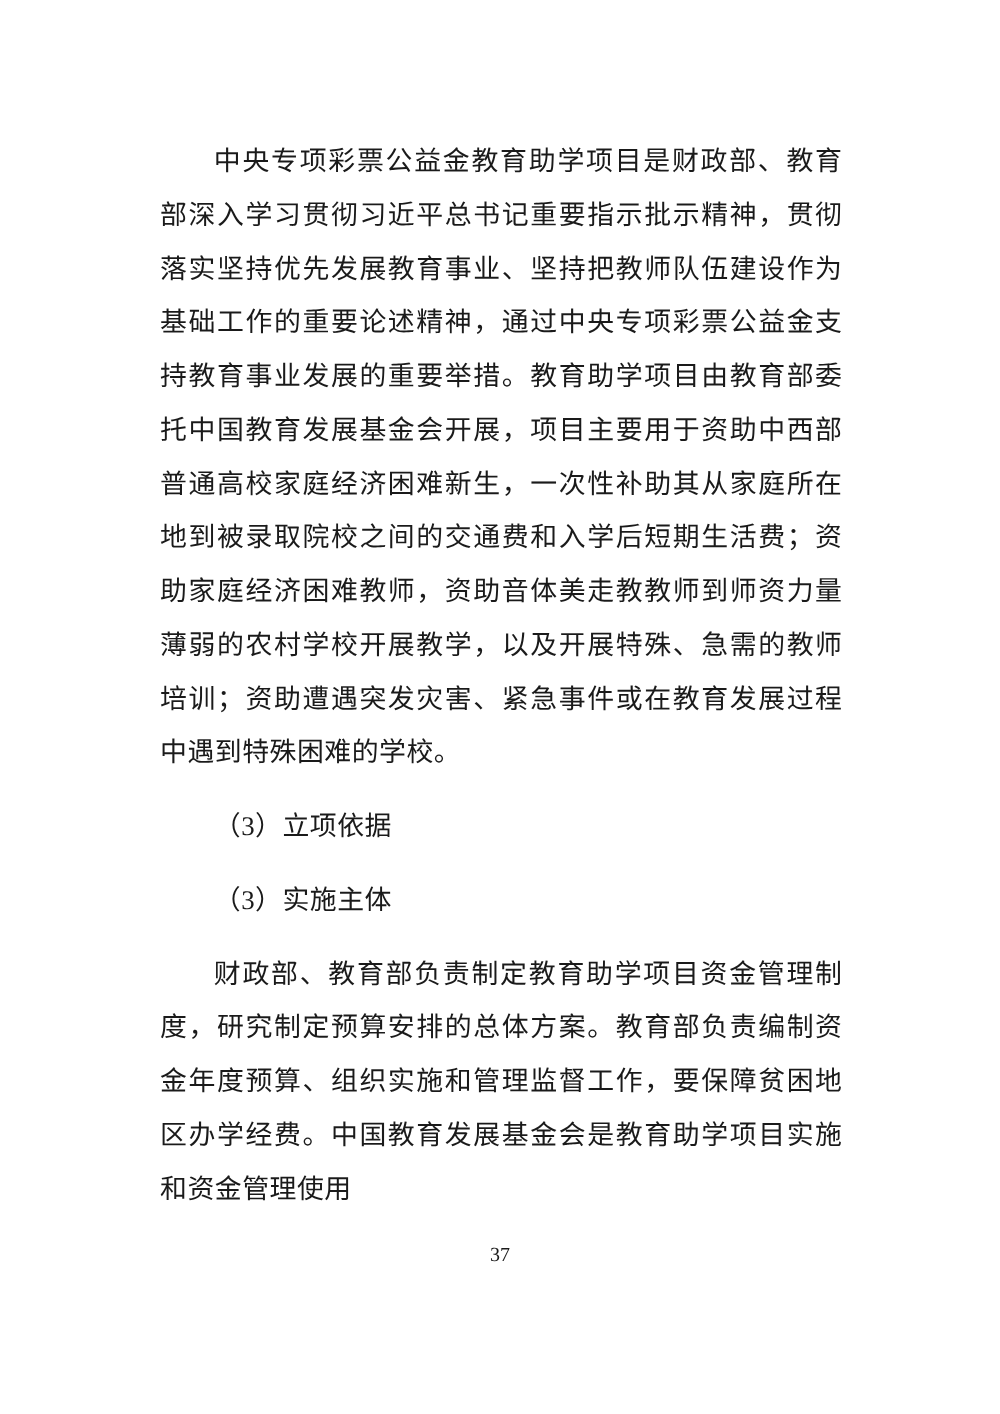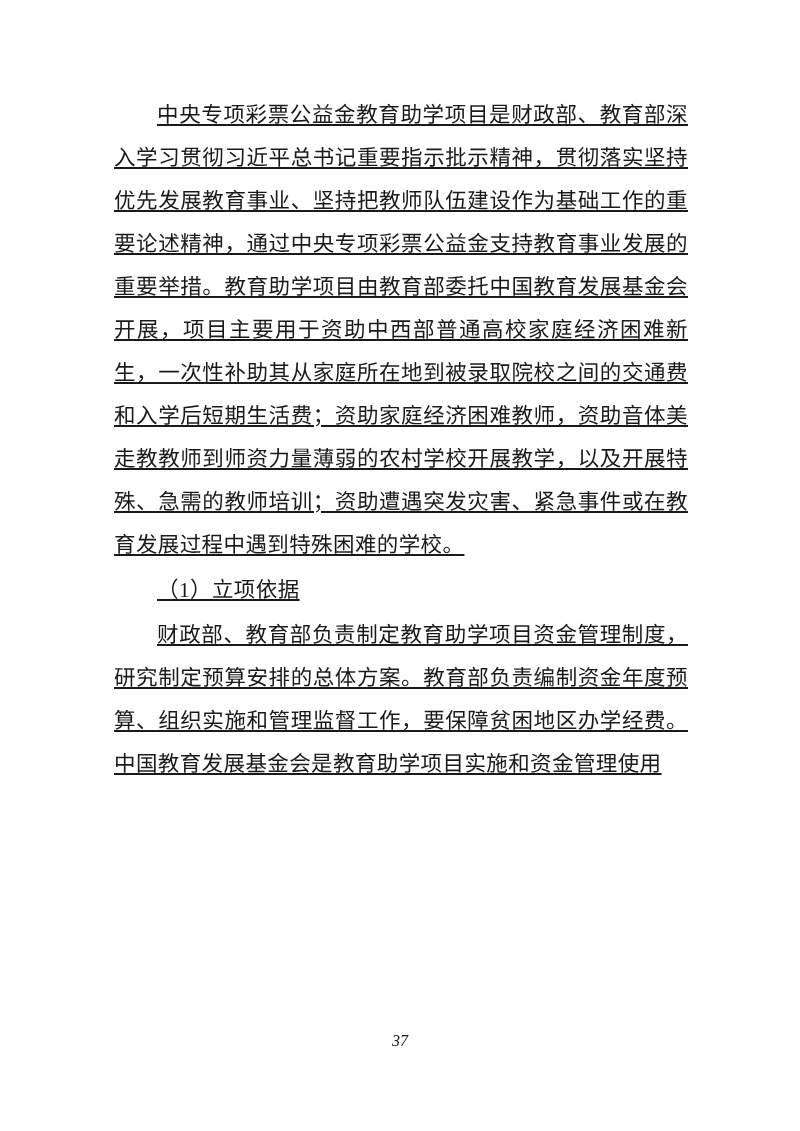--- a/index.html
+++ b/index.html
@@ -22,40 +22,39 @@
     top: 92px;
     width: 578px;
     font-family: "Liberation Serif", "DejaVu Serif", serif;
     font-size: 21.5px;
     line-height: 43px;
     color: #1a1a1a;
     text-align: justify;
     text-justify: inter-ideograph;
   }
   .para {
-    margin: 2px;
+    margin: 16px;
     text-indent: 2em;
     letter-spacing: 0.4px;
-    text-decoration: underline;
   }
   .page-number {
     position: absolute;
     left: 0;
     right: 0;
-    top: 1032px;
+    top: 996px;
     text-align: center;
     font-family: "Liberation Serif", "DejaVu Serif", serif;
     font-size: 16px;
     color: #1a1a1a;
-    font-style: italic;
   }
 </style>
 </head>
 <body>
 
 <div class="page">
   <div class="content">
     <p class="para">中央专项彩票公益金教育助学项目是财政部、教育部深入学习贯彻习近平总书记重要指示批示精神，贯彻落实坚持优先发展教育事业、坚持把教师队伍建设作为基础工作的重要论述精神，通过中央专项彩票公益金支持教育事业发展的重要举措。教育助学项目由教育部委托中国教育发展基金会开展，项目主要用于资助中西部普通高校家庭经济困难新生，一次性补助其从家庭所在地到被录取院校之间的交通费和入学后短期生活费；资助家庭经济困难教师，资助音体美走教教师到师资力量薄弱的农村学校开展教学，以及开展特殊、急需的教师培训；资助遭遇突发灾害、紧急事件或在教育发展过程中遇到特殊困难的学校。</p>
-    <p class="para">（1）立项依据</p>
+    <p class="para">（3）立项依据</p>
+    <p class="para">（3）实施主体</p>
     <p class="para">财政部、教育部负责制定教育助学项目资金管理制度，研究制定预算安排的总体方案。教育部负责编制资金年度预算、组织实施和管理监督工作，要保障贫困地区办学经费。中国教育发展基金会是教育助学项目实施和资金管理使用</p>
   </div>
   <div class="page-number">37</div>
 </div>
 
 </body></html>

